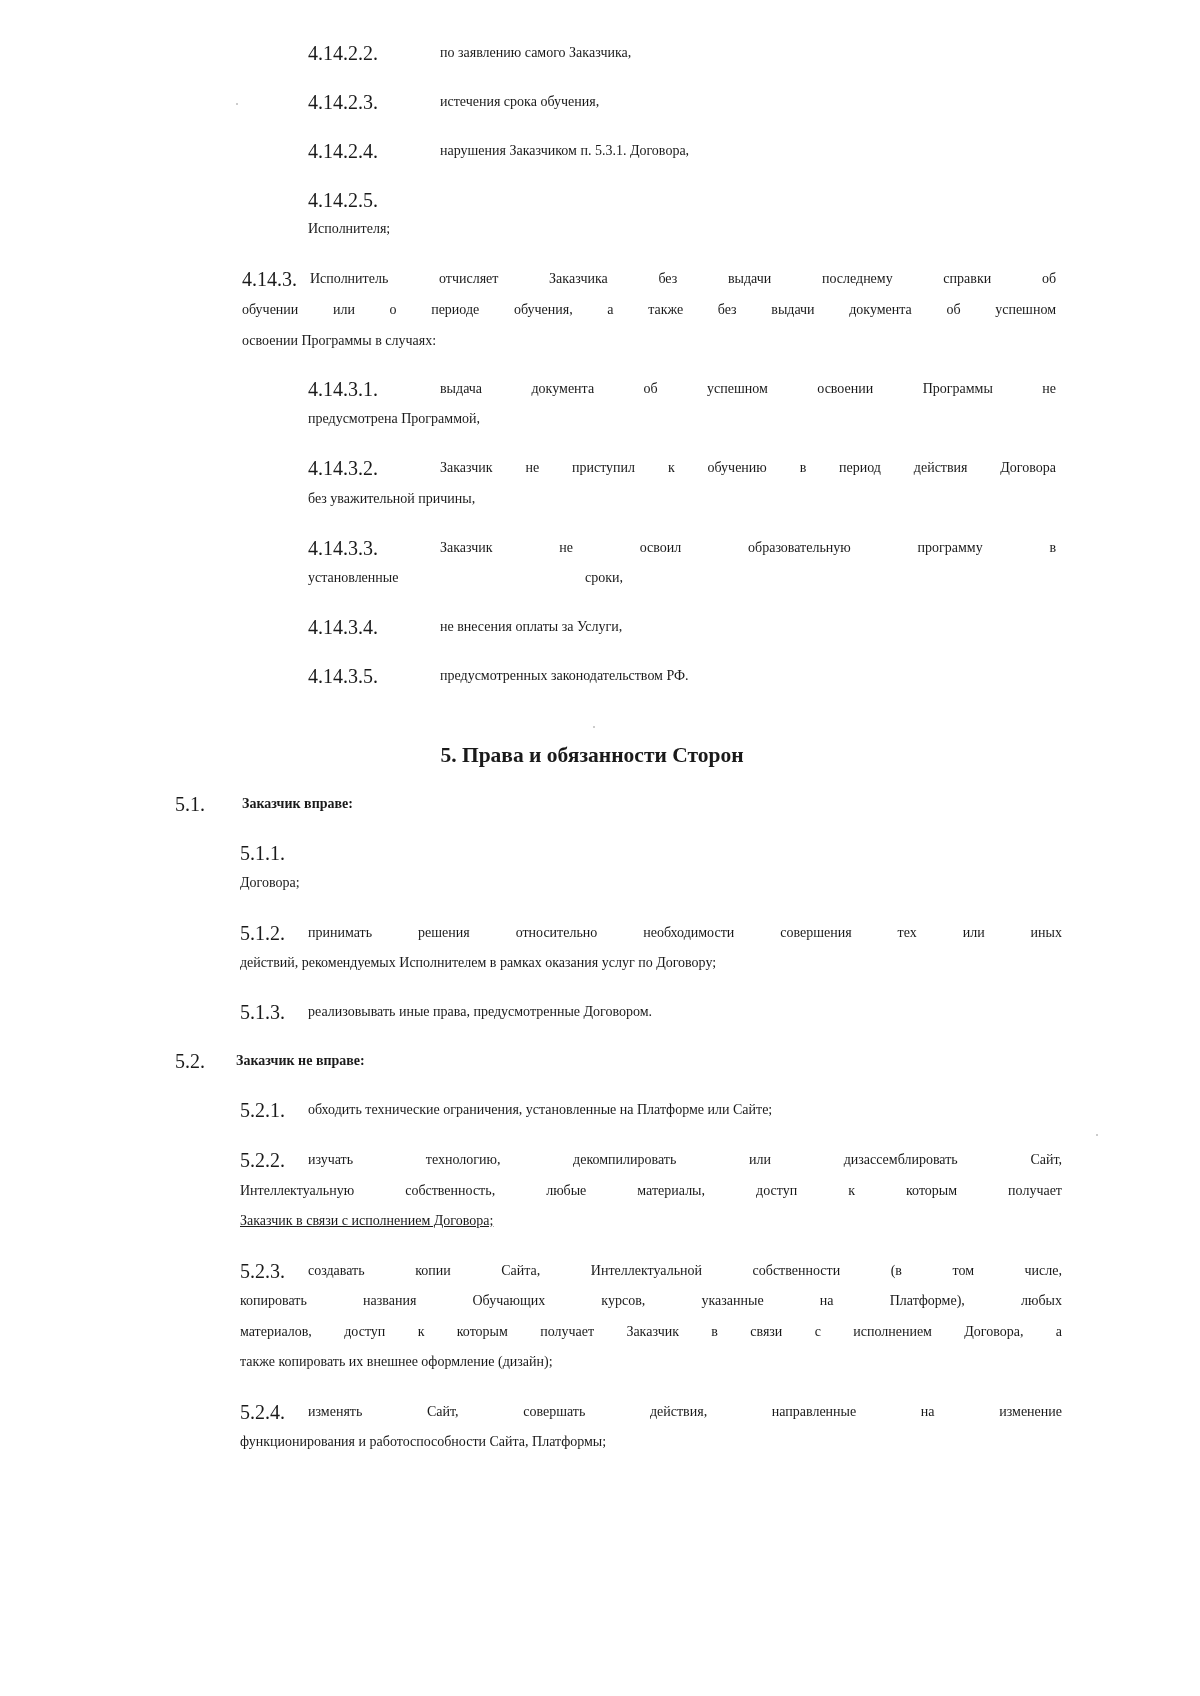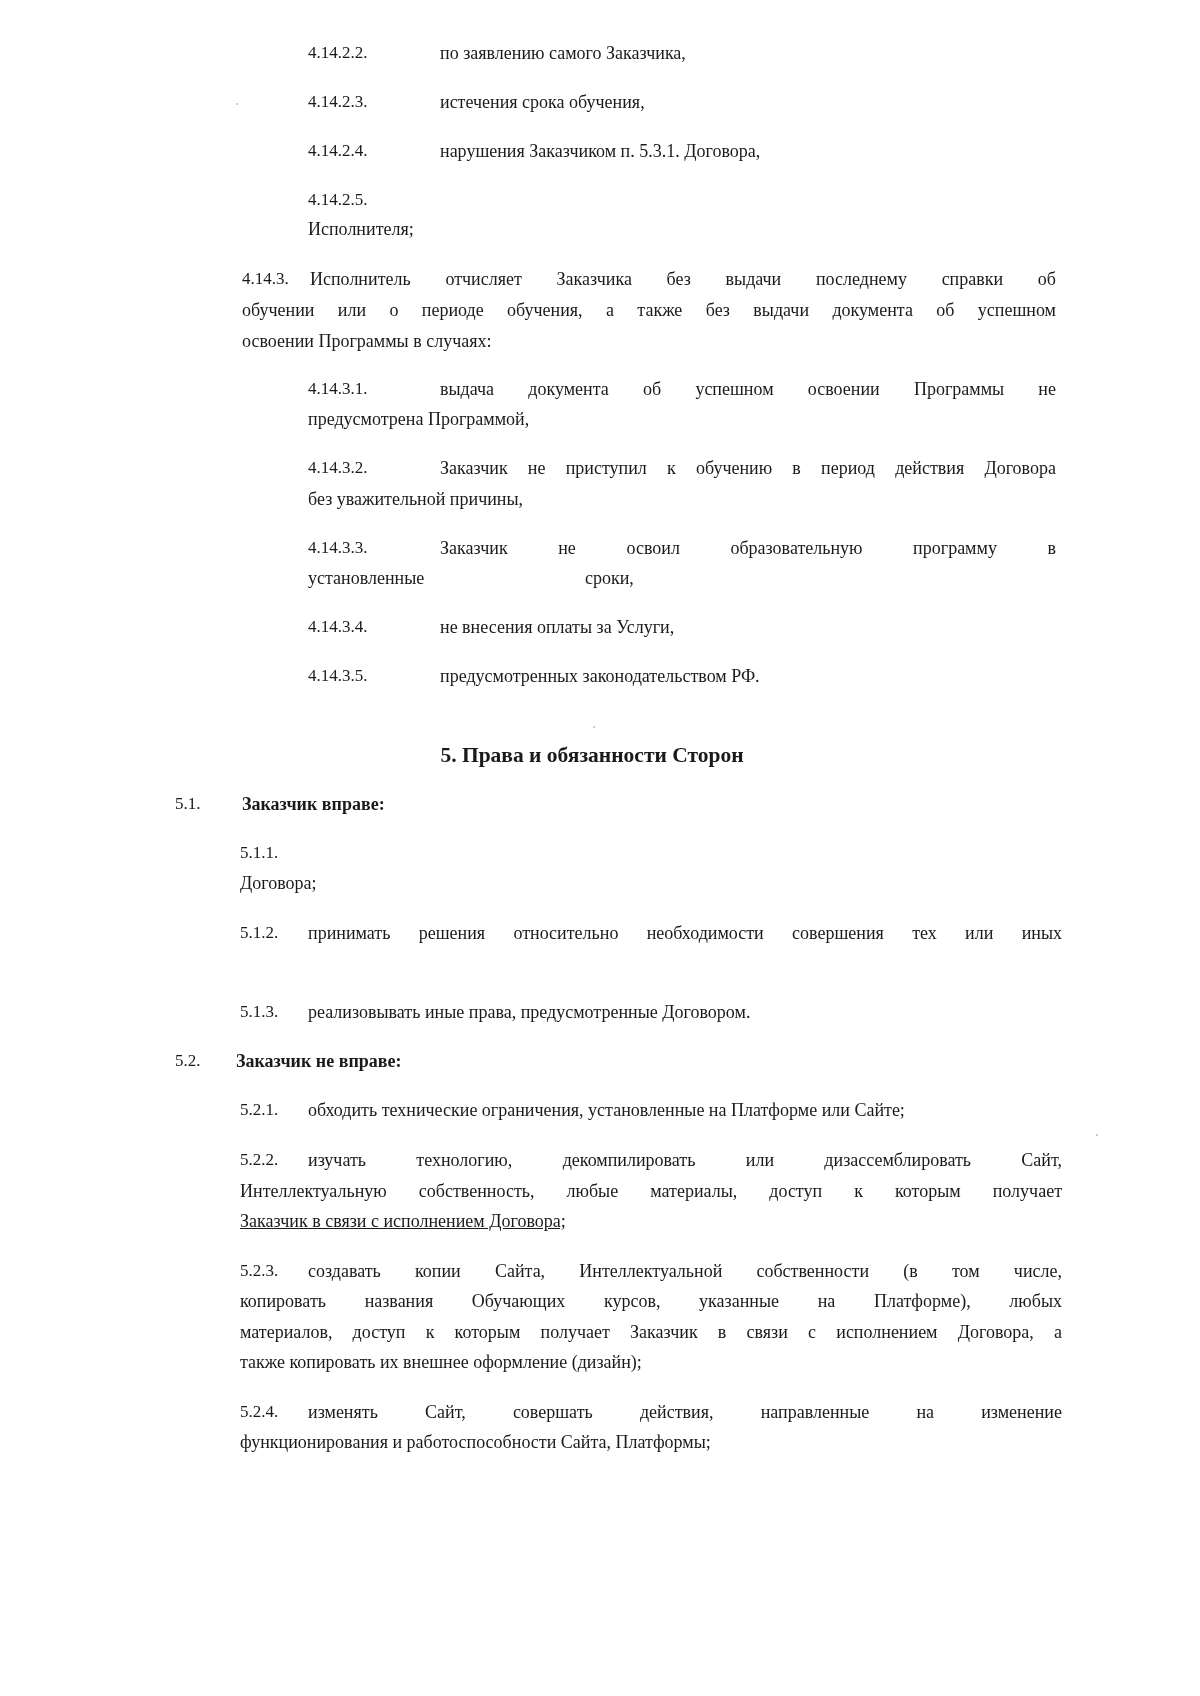--- a/index.html
+++ b/index.html
@@ -1,21 +1,21 @@
 <!DOCTYPE html>
 <html><head>
 <meta charset="utf-8">
 <style>
   html, body { margin: 0; padding: 0; background: #ffffff; }
   body { width: 1200px; height: 1696px; position: relative; overflow: hidden;
          font-family: "Liberation Serif", "DejaVu Serif", serif; color: #1a1a1a; }
   .page { position: absolute; left: 0; top: 0; width: 1200px; height: 1696px; }
-  .ln { position: absolute; font-size: 18px; line-height: 32px; white-space: nowrap; }
+  .ln { position: absolute; font-size: 14px; line-height: 32px; white-space: nowrap; }
   .just { text-align: justify; text-align-last: justify; white-space: normal; }
-  .num { position: absolute; font-size: 17px; line-height: 32px; }
+  .num { position: absolute; font-size: 20px; line-height: 32px; }
   .bold { font-weight: bold; }
   .heading { position: absolute; left: 0; width: 1200px; text-align: center; font-size: 21.5px; font-weight: bold; line-height: 32px; }
   .speck { position: absolute; width: 2px; height: 2px; background: #bbb; border-radius: 1px; }
 </style>
 </head>
 <body>
 
 <div class="page">
 
   <div class="num" style="left:308px; top:37px;">4.14.2.2.</div>
@@ -57,20 +57,21 @@
   <div class="heading" style="top:739px; left:-8px;">5. Права и обязанности Сторон</div>
 
   <div class="num" style="left:175px; top:788px;text-align:right;">5.1.</div>
   <div class="ln bold" style="left:242px; top:788px;">Заказчик вправе:</div>
 
   <div class="num" style="left:240px; top:837px;">5.1.1.</div>
   <div class="ln" style="left:240px; top:867px;">Договора;</div>
 
   <div class="num" style="left:240px; top:917px;">5.1.2.</div>
   <div class="ln just" style="left:308px; top:917px; width:754px;">принимать решения относительно необходимости совершения тех или иных</div>
+  <div class="ln" style="left:240px; top:947px;">действий, рекомендуемых Исполнителем в рамках оказания услуг по Договору;</div>
 
   <div class="num" style="left:240px; top:996px;">5.1.3.</div>
   <div class="ln" style="left:308px; top:996px;text-align:center;">реализовывать иные права, предусмотренные Договором.</div>
 
   <div class="num" style="left:175px; top:1045px;">5.2.</div>
   <div class="ln bold" style="left:236px; top:1045px;">Заказчик не вправе:</div>
 
   <div class="num" style="left:240px; top:1094px;">5.2.1.</div>
   <div class="ln" style="left:308px; top:1094px;">обходить технические ограничения, установленные на Платформе или Сайте;</div>
 

